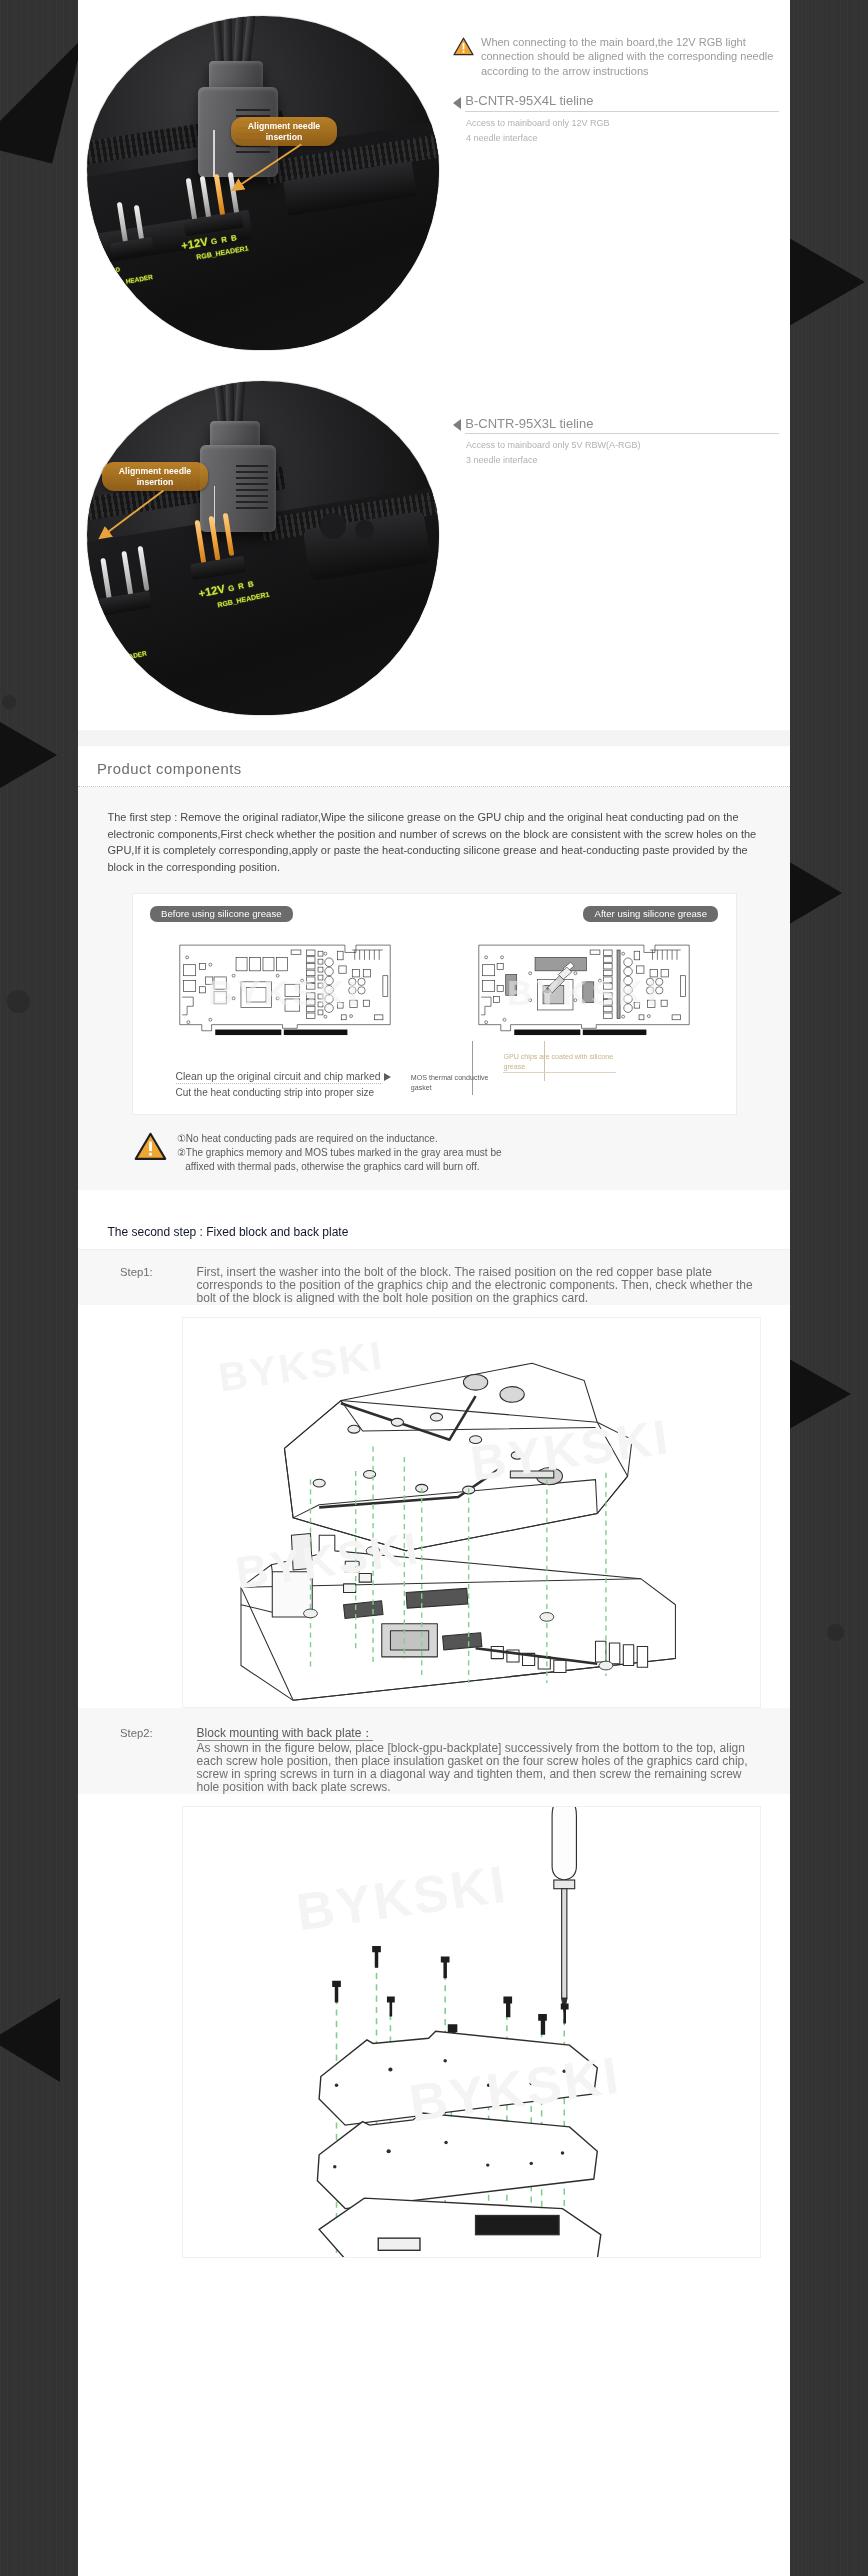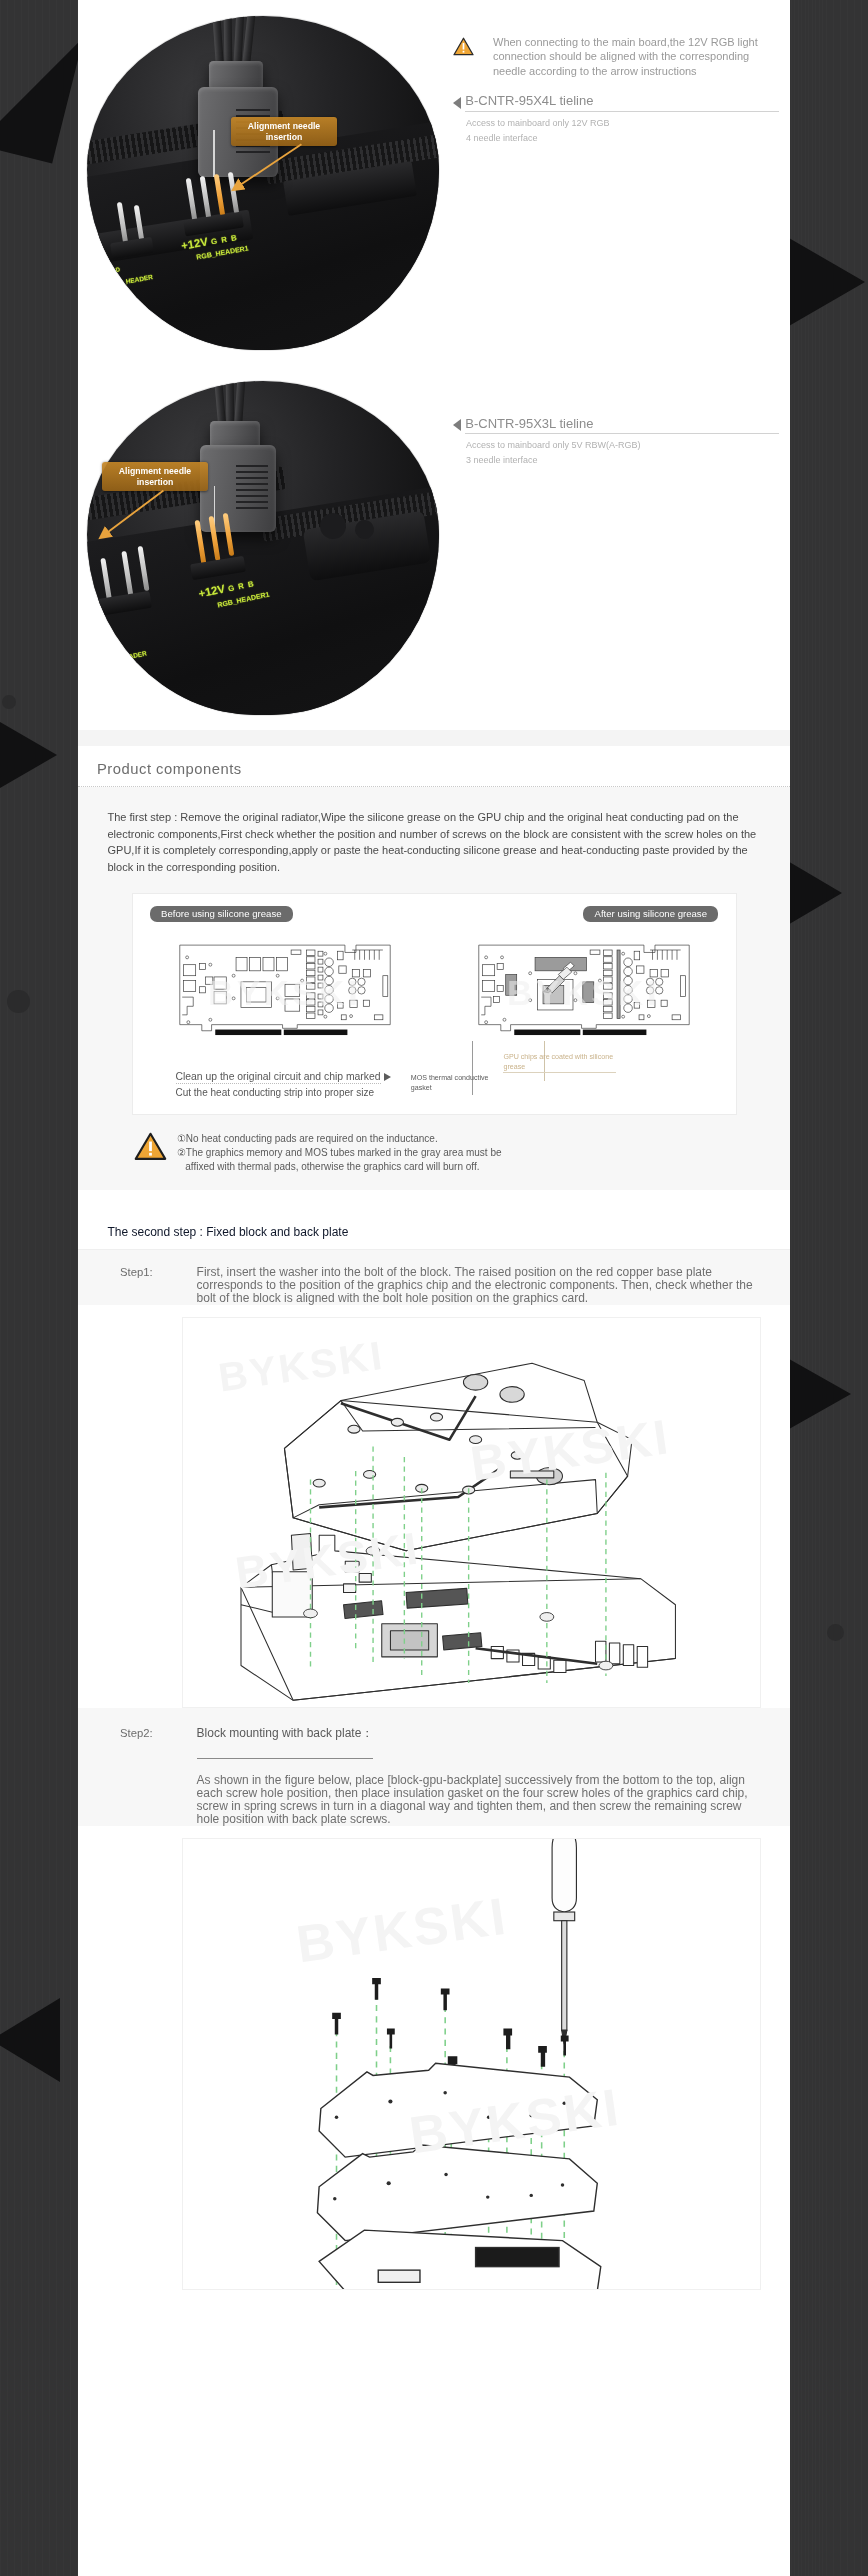--- a/index.html
+++ b/index.html
@@ -78,28 +78,28 @@
   }
   .pin.hot { background: linear-gradient(180deg,#ffcd80,#f0a33c 55%,#c97b17); }
   .silk {
     position:absolute; color:#c8e83a; font-weight:bold; white-space:nowrap;
     text-shadow: 0 0 1.7px rgba(200,232,58,.5);
   }
   .callout {
     position:absolute; z-index:4;
     background: linear-gradient(180deg, rgba(196,134,38,.92), rgba(150,98,22,.92));
     color:#fff; font-size:8.7px; line-height:10.4px; font-weight:bold;
-    padding:4.3px 7.8px; border-radius:3px; text-align:center;
+    padding:4.3px 7.8px; border-radius:12px; text-align:center;
     box-shadow: 0 0.9px 2.6px rgba(0,0,0,.45);
   }
   .callout-arrow { position:absolute; z-index:4; }
 
   
   .photo-text { position:absolute; left:375px; top:35px; width:326px; }
-  .warn-row { display:flex; gap:19px; align-items:flex-start; }
+  .warn-row { display:flex; gap:7px; align-items:flex-start; }
   .warn-ico { flex:0 0 auto; margin-top:1.7px; }
   .warn-txt { font-size:11px; line-height:14.3px; color:#9a9a9a; }
   .tieline-row { display:flex; align-items:center; gap:4.3px; margin-top:15.6px; }
   .tri-left { width:0;height:0;border-top:6px solid transparent;border-bottom:6px solid transparent;border-right:8.7px solid #7d7d7d; }
   .tieline-name {
     font-size:13px; color:#8d8d8d; padding-bottom:2.6px;
     border-bottom:0.9px solid #d2d2d2; flex:1;
   }
   .tieline-sub { font-size:9px; line-height:13px; color:#b2b2b2; margin-top:5.2px; margin-left:13px; }
 
@@ -144,21 +144,21 @@
   .notes-txt { font-size:10px; line-height:14px; color:#5a5a5a; }
 
   
   .step2-head {
     background:#fff; padding:14px 0 10.4px 29.5px; margin-top:21px;
     font-size:12px; color:#0f172a; border-bottom:0.9px solid #efefef;
   }
   .step-row { display:flex; gap:15.6px; padding:15.6px 29.5px 0 42px; background:#f7f7f7; }
   .step-tag { flex:0 0 61px; font-size:11.3px; color:#6d6d6d; }
   .step-body { flex:1 1 auto; font-size:12px; line-height:13px; color:#6f6f6f; }
-  .step-title { border-bottom:0.9px solid #8a8a8a; display:inline-block; padding-bottom:18px; margin-bottom:15px; color:#5a5a5a; }
+  .step-title { border-bottom:0.9px solid #8a8a8a; display:inline-block; padding-bottom:0; margin-bottom:1px; color:#5a5a5a; }
   .fig {
     margin:12px 29.5px 0 104px; background:#fff; border:0.9px solid #f0f0f0;
     position:relative; overflow:hidden;
   }
   .fig-1 { height:391px; }
   .fig-2 { height:452px; }
   .wm-big {
     position:absolute; color:#f4f4f4; font-weight:bold; user-select:none;
     font-size:40px; letter-spacing:2.6px; transform:rotate(-8deg);
   }

